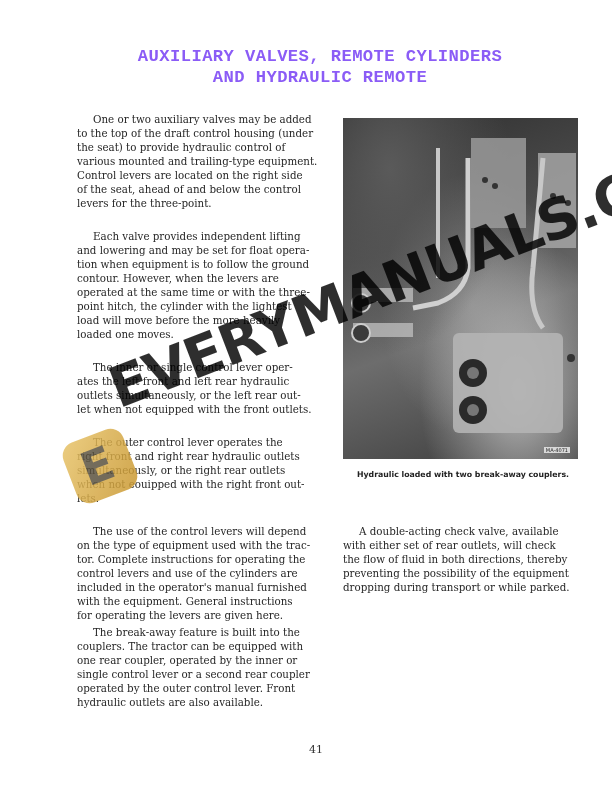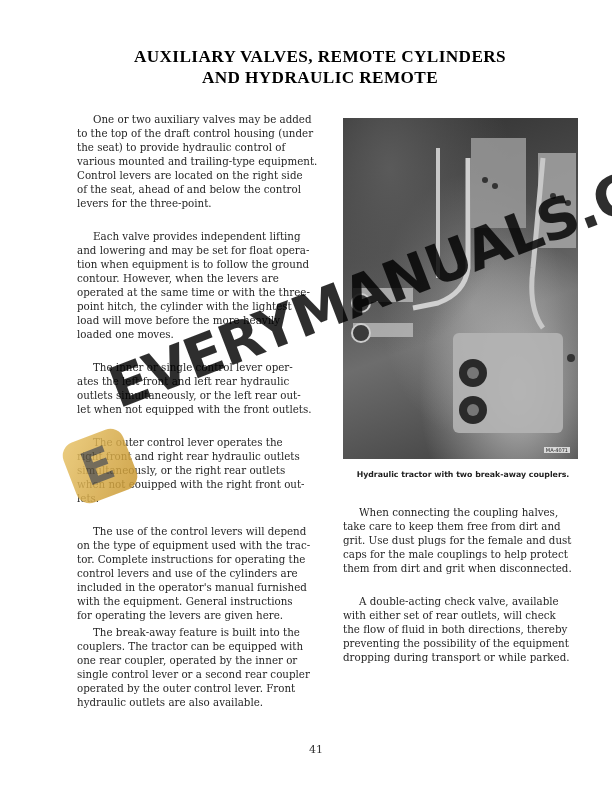--- a/index.html
+++ b/index.html
@@ -14,26 +14,26 @@
       overflow: hidden;
       font-family: "DejaVu Serif", serif;
       color: #1c1c1c;
     }
     .page-title {
       position: absolute;
       left: 100px;
       top: 46px;
       width: 440px;
       text-align: center;
-      font-family: Liberation Serif, serif;
+      font-family: Liberation Mono, monospace;
       font-weight: bold;
       font-size: 17.2px;
       line-height: 21px;
       letter-spacing: 0.4px;
-      color: #000000;
+      color: #8b5cf6;
     }
     .column {
       position: absolute;
       font-size: 10.3px;
       line-height: 14px;
       color: #262626;
     }
     .col-left { left: 77px; top: 112px; width: 248px; }
     .col-right { left: 343px; top: 505px; width: 240px; }
     .para {
@@ -194,28 +194,23 @@
 
     <circle cx="142" cy="62" r="3" fill="#333"></circle>
     <circle cx="152" cy="68" r="3" fill="#333"></circle>
     <circle cx="210" cy="78" r="3" fill="#333"></circle>
     <circle cx="225" cy="85" r="3" fill="#333"></circle>
     <circle cx="228" cy="240" r="4" fill="#333"></circle>
   </svg>
   <span class="photo-label">MA-4071</span>
 </div>
 
-<div class="caption">Hydraulic tractor with two break-away couplers.</div>
+<div class="caption">Hydraulic loaded with two break-away couplers.</div>
 
 <div class="column col-right">
-  <p class="para">When connecting the coupling halves,
-take care to keep them free from dirt and
-grit. Use dust plugs for the female and dust
-caps for the male couplings to help protect
-them from dirt and grit when disconnected.</p>
   <p class="para gap">A double-acting check valve, available
 with either set of rear outlets, will check
 the flow of fluid in both directions, thereby
 preventing the possibility of the equipment
 dropping during transport or while parked.</p>
 </div>
 
 <div class="page-number">41</div>
 
 <div class="watermark-logo">

